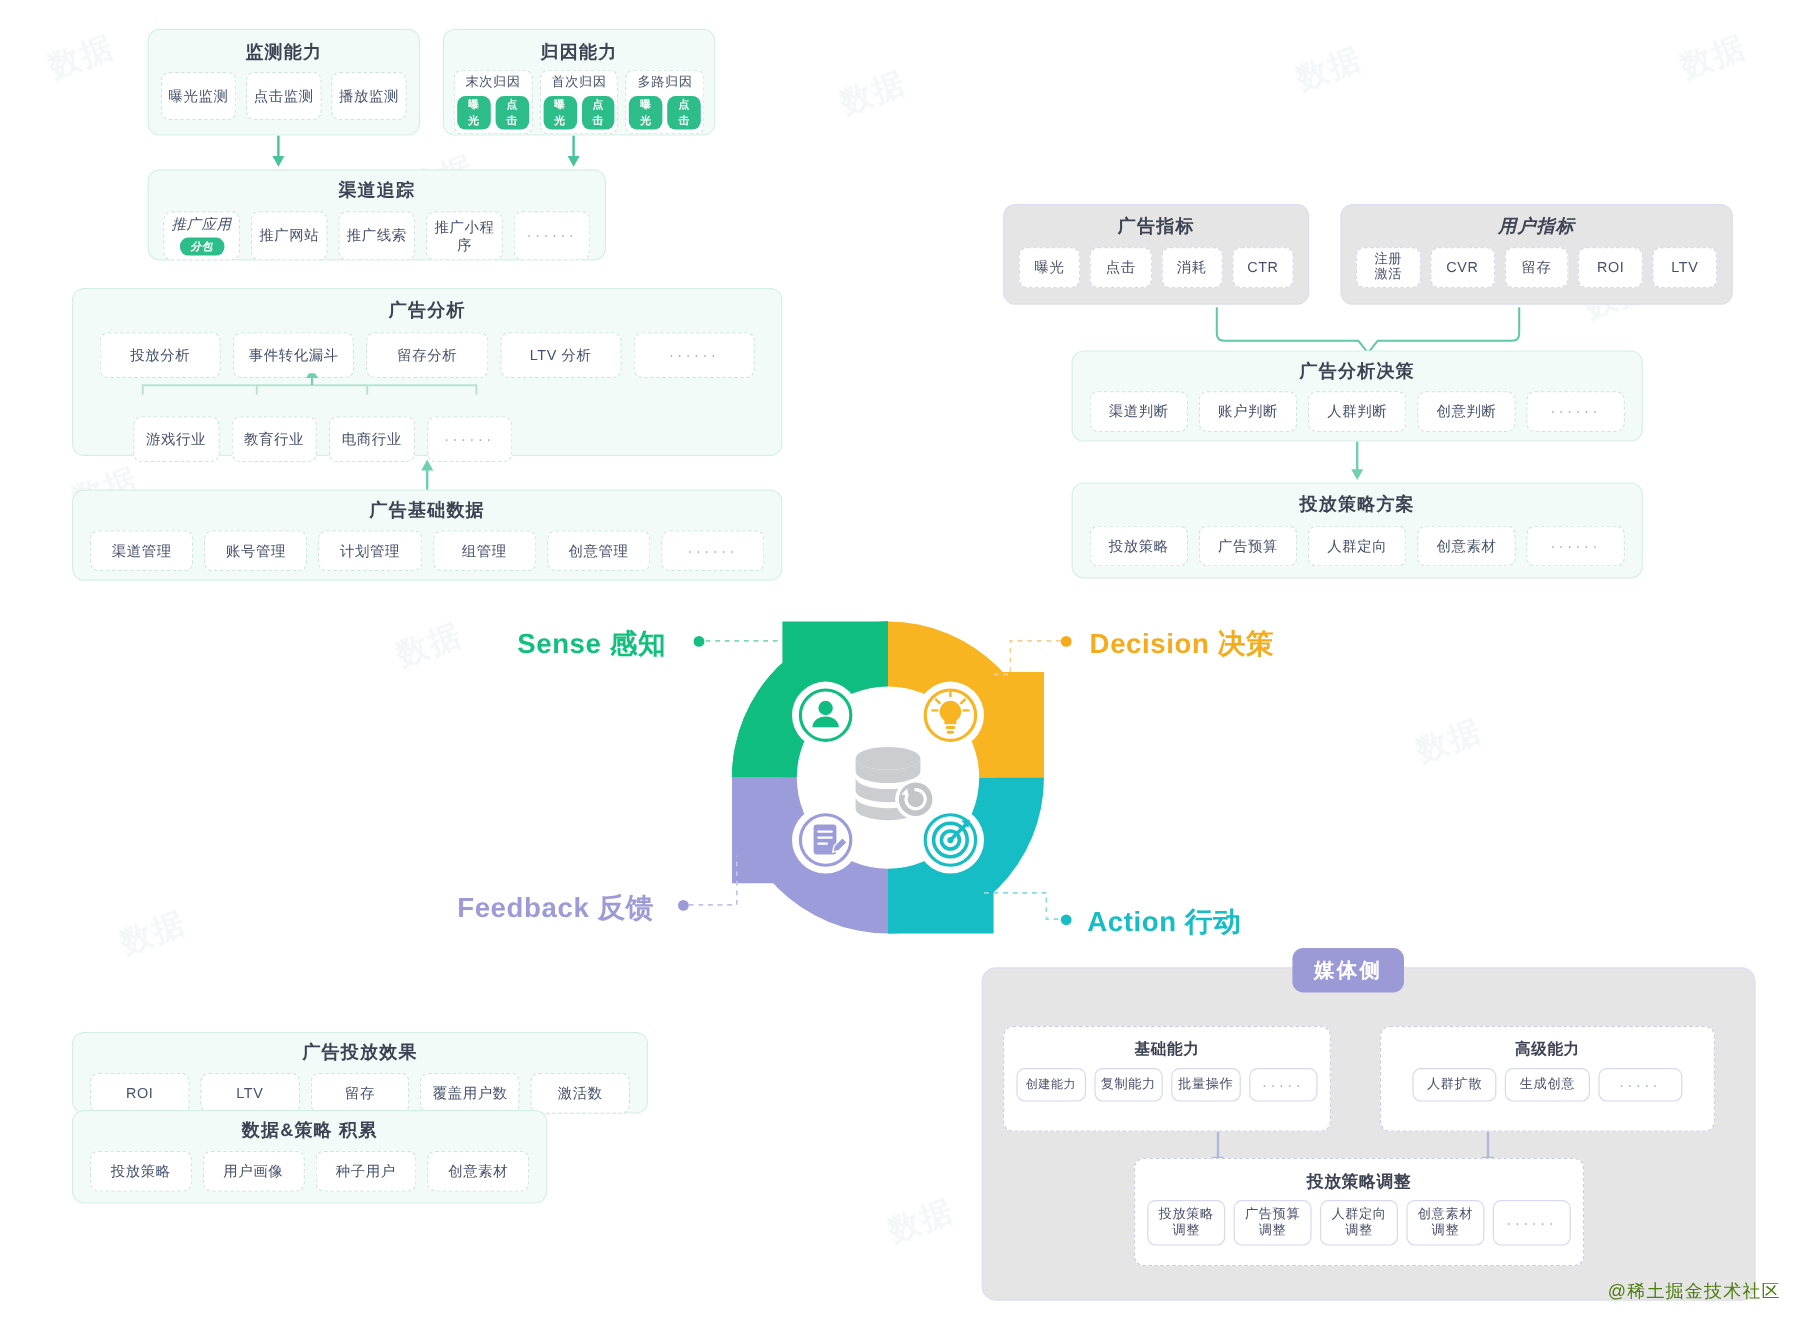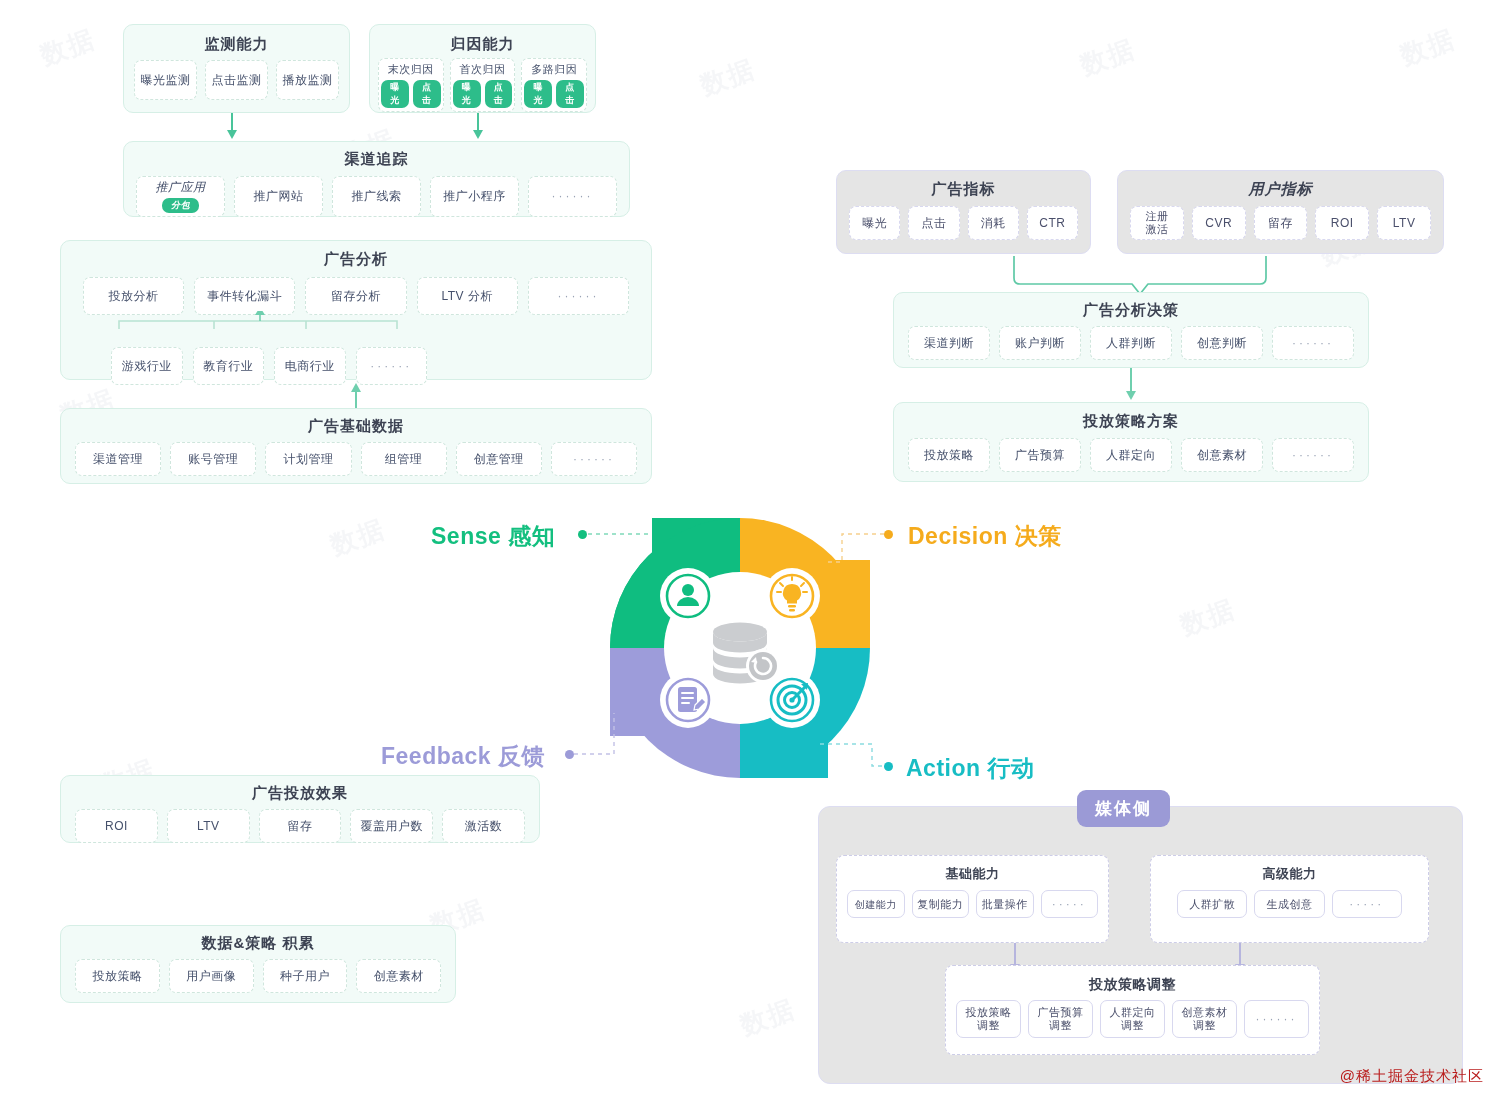--- a/index.html
+++ b/index.html
@@ -104,21 +104,21 @@
     padding: 8px 18px;
     line-height: 21px;
     z-index: 5;
   }
 
   
   .wm-brand {
     position: absolute;
     right: 28px; bottom: 20px;
     font-size: 15px;
-    color: #b91c1c;
+    color: #4d7c0f;
     letter-spacing: 1px;
   }
   .wm-tile {
     position: absolute;
     color: rgba(160,170,185,0.10);
     font-size: 26px;
     font-weight: 700;
     letter-spacing: 2px;
     transform: rotate(-20deg);
     pointer-events: none;
@@ -187,21 +187,21 @@
 
   <svg class="conn" style="left:224px; top:113px;" width="16" height="28">
     <line x1="8" y1="0" x2="8" y2="18" stroke="#49c49a" stroke-width="2"></line>
     <polygon points="3,17 13,17 8,26" fill="#49c49a"></polygon>
   </svg>
   <svg class="conn" style="left:470px; top:113px;" width="16" height="28">
     <line x1="8" y1="0" x2="8" y2="18" stroke="#49c49a" stroke-width="2"></line>
     <polygon points="3,17 13,17 8,26" fill="#49c49a"></polygon>
   </svg>
 
-  <div class="panel" style="left:123px; top:141px; width:507px; height:76px;">
+  <div class="panel" style="left:123px; top:141px; width:382px; height:76px;">
     <div class="panel-title" style="padding-top:7px;">渠道追踪</div>
     <div class="chip-row" style="gap:9px; padding:7px 12px 11px 12px;">
       <div class="chip" style="min-height:36px;font-style:italic;">
         <span>推广应用</span>
         <span class="pill solo">分包</span>
       </div>
       <div class="chip" style="min-height:36px;">
           <span>推广网站</span>
         </div>
       <div class="chip" style="min-height:36px;">
@@ -472,21 +472,21 @@
   <svg class="conn" style="left:574px; top:713px;" width="54" height="46">
     <polyline points="0,41 40,41 40,0" fill="none" stroke="#c2c1e6" stroke-width="1.4" stroke-dasharray="4 4"></polyline>
   </svg>
 
   <div class="caption cap-action">Action 行动</div>
   <span class="capdot" style="left:884px; top:762px; background:#17bdc4;"></span>
   <svg class="conn" style="left:820px; top:742px;" width="70" height="34">
     <polyline points="0,2 52,2 52,24 66,24" fill="none" stroke="#8bdbe0" stroke-width="1.4" stroke-dasharray="4 4"></polyline>
   </svg>
 
-  <div class="panel" style="left:60px; top:775px; width:480px; height:68px;">
+  <div class="panel" style="left:60px; top:860px; width:480px; height:68px;">
     <div class="panel-title" style="padding-top:7px;">广告投放效果</div>
     <div class="chip-row" style="gap:9px; padding:6px 14px 11px 14px;">
       <div class="chip" style="min-height:34px;">
           <span>ROI</span>
         </div>
       <div class="chip" style="min-height:34px;">
           <span>LTV</span>
         </div>
       <div class="chip" style="min-height:34px;">
           <span>留存</span>

